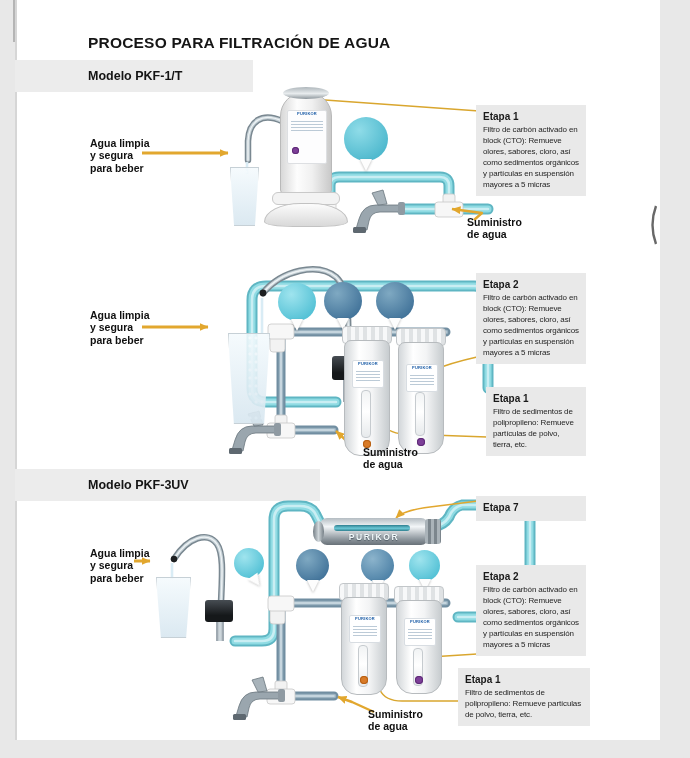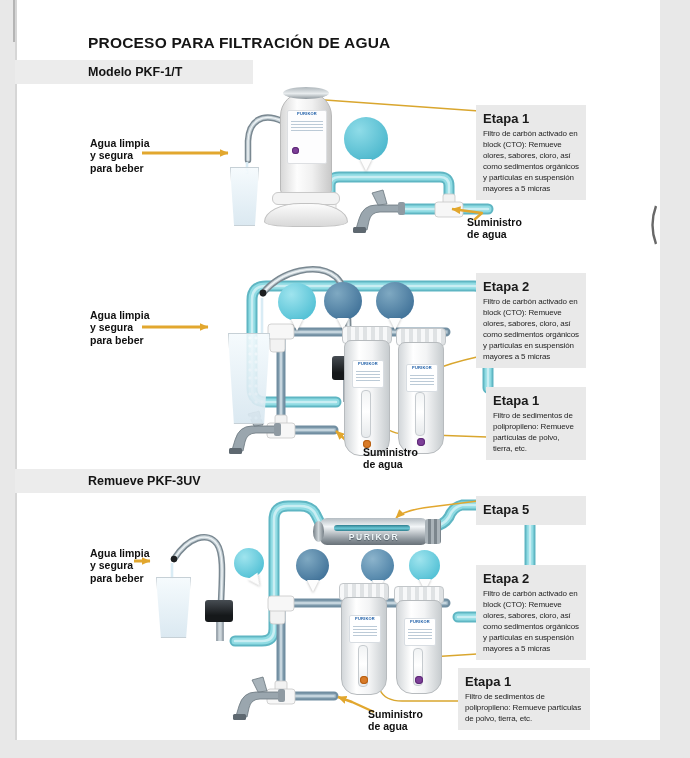--- a/index.html
+++ b/index.html
@@ -1,23 +1,23 @@
 <!DOCTYPE html>
 <html><head>
 <meta charset="utf-8">
 <style>
   html,body{margin:0;padding:0;background:#e8e8e8;font-family:"Liberation Sans",sans-serif;}
   #canvas{position:relative;width:690px;height:758px;background:#e8e8e8;overflow:hidden;border-radius:9px;}
   .page{position:absolute;left:15px;top:0;width:643px;height:740px;background:#ffffff;border-left:2px solid #d6d6d6;}
   .edge-line{position:absolute;left:13px;top:0;width:2px;height:42px;background:#9a9a9a;opacity:.65;}
   .page-title{position:absolute;left:88px;top:34px;font-size:15.5px;font-weight:bold;color:#151515;letter-spacing:.2px;}
-  .model-bar{position:absolute;height:24px;background:#ececec;display:flex;align-items:center;padding-left:73px;font-size:12.5px;font-weight:bold;color:#141414;box-sizing:border-box;}
+  .model-bar{position:absolute;height:32px;background:#ececec;display:flex;align-items:center;padding-left:73px;font-size:12.5px;font-weight:bold;color:#141414;box-sizing:border-box;}
   .lbl{position:absolute;font-size:10.5px;font-weight:bold;color:#101010;line-height:1.18;white-space:pre-line;z-index:5;}
   .stage-box{position:absolute;background:#e9e9e9;padding:6px 7px;box-sizing:border-box;z-index:6;}
-  .stage-title{font-size:13px;font-weight:bold;color:#1a1a1a;margin-bottom:2px;}
+  .stage-title{font-size:10px;font-weight:bold;color:#1a1a1a;margin-bottom:2px;}
   .stage-body{font-size:8px;letter-spacing:-0.15px;line-height:1.38;color:#252525;}
   svg.layer{position:absolute;left:0;top:0;z-index:3;pointer-events:none;}
   
   .tealO{stroke:#5FB6C3;stroke-width:11;fill:none;stroke-linecap:round;}
   .tealM{stroke:#8FDBE3;stroke-width:7;fill:none;stroke-linecap:round;}
   .tealI{stroke:#C9EEF3;stroke-width:2.6;fill:none;stroke-linecap:round;}
   .grayO{stroke:#718EA1;stroke-width:9;fill:none;stroke-linecap:round;}
   .grayM{stroke:#9DB4C2;stroke-width:4.5;fill:none;stroke-linecap:round;}
   .grayI{stroke:#D2DFE7;stroke-width:1.6;fill:none;stroke-linecap:round;}
   .chrO{stroke:#7A8891;stroke-width:6.5;fill:none;stroke-linecap:round;}
@@ -89,21 +89,21 @@
 <div id="canvas">
   <div class="page"></div>
   <div class="edge-line"></div>
 
   <div class="page-title">PROCESO PARA FILTRACIÓN DE AGUA</div>
 
   <div class="model-bar" style="left:15px;top:60px;width:238px;">
     <span>Modelo PKF-1/T</span>
   </div>
   <div class="model-bar" style="left:15px;top:469px;width:305px;">
-    <span>Remueve PKF-3UV</span>
+    <span>Modelo PKF-3UV</span>
   </div>
 
   <svg class="layer" width="690" height="758" viewBox="0 0 690 758">
     <defs>
       <marker id="ah" markerUnits="userSpaceOnUse" markerWidth="10" markerHeight="8" refX="8.5" refY="4" orient="auto">
         <path d="M0,0 L9,4 L0,8 Z" fill="#E2A72E"></path>
       </marker>
       <g id="tap">
         <path d="M48,12 L24,12 Q11,12 7,26 L4,36 L15,37 L17,28 Q19,19 28,19 L48,19 Z" fill="#9AA6AE" stroke="#6A767E" stroke-width="0.8"></path>
         <rect x="1" y="34" width="13" height="6" rx="1.5" fill="#5E6870"></rect>
@@ -306,21 +306,21 @@
   </div>
   <div class="fwin" style="left:413px;top:648px;width:10px;height:38px;"></div>
   <div class="dot dot-purple" style="left:415px;top:676px;"></div>
 
   <div class="lbl" style="left:90px;top:547px;">Agua limpia
 y segura
 para beber</div>
   <div class="lbl" style="left:368px;top:708px;">Suministro
 de agua</div>
   <div class="stage-box" style="left:476px;top:496px;width:110px;">
-    <div class="stage-title">Etapa 5</div>
+    <div class="stage-title">Etapa 7</div>
   </div>
   <div class="stage-box" style="left:476px;top:565px;width:110px;">
     <div class="stage-title">Etapa 2</div>
     <div class="stage-body">Filtro de carbón activado en block (CTO): Remueve olores, sabores, cloro, así como sedimentos orgánicos y partículas en suspensión mayores a 5 micras</div>
   </div>
   <div class="stage-box" style="left:458px;top:668px;width:132px;">
     <div class="stage-title">Etapa 1</div>
     <div class="stage-body">Filtro de sedimentos de polipropileno: Remueve partículas de polvo, tierra, etc.</div>
   </div>
 </div>

